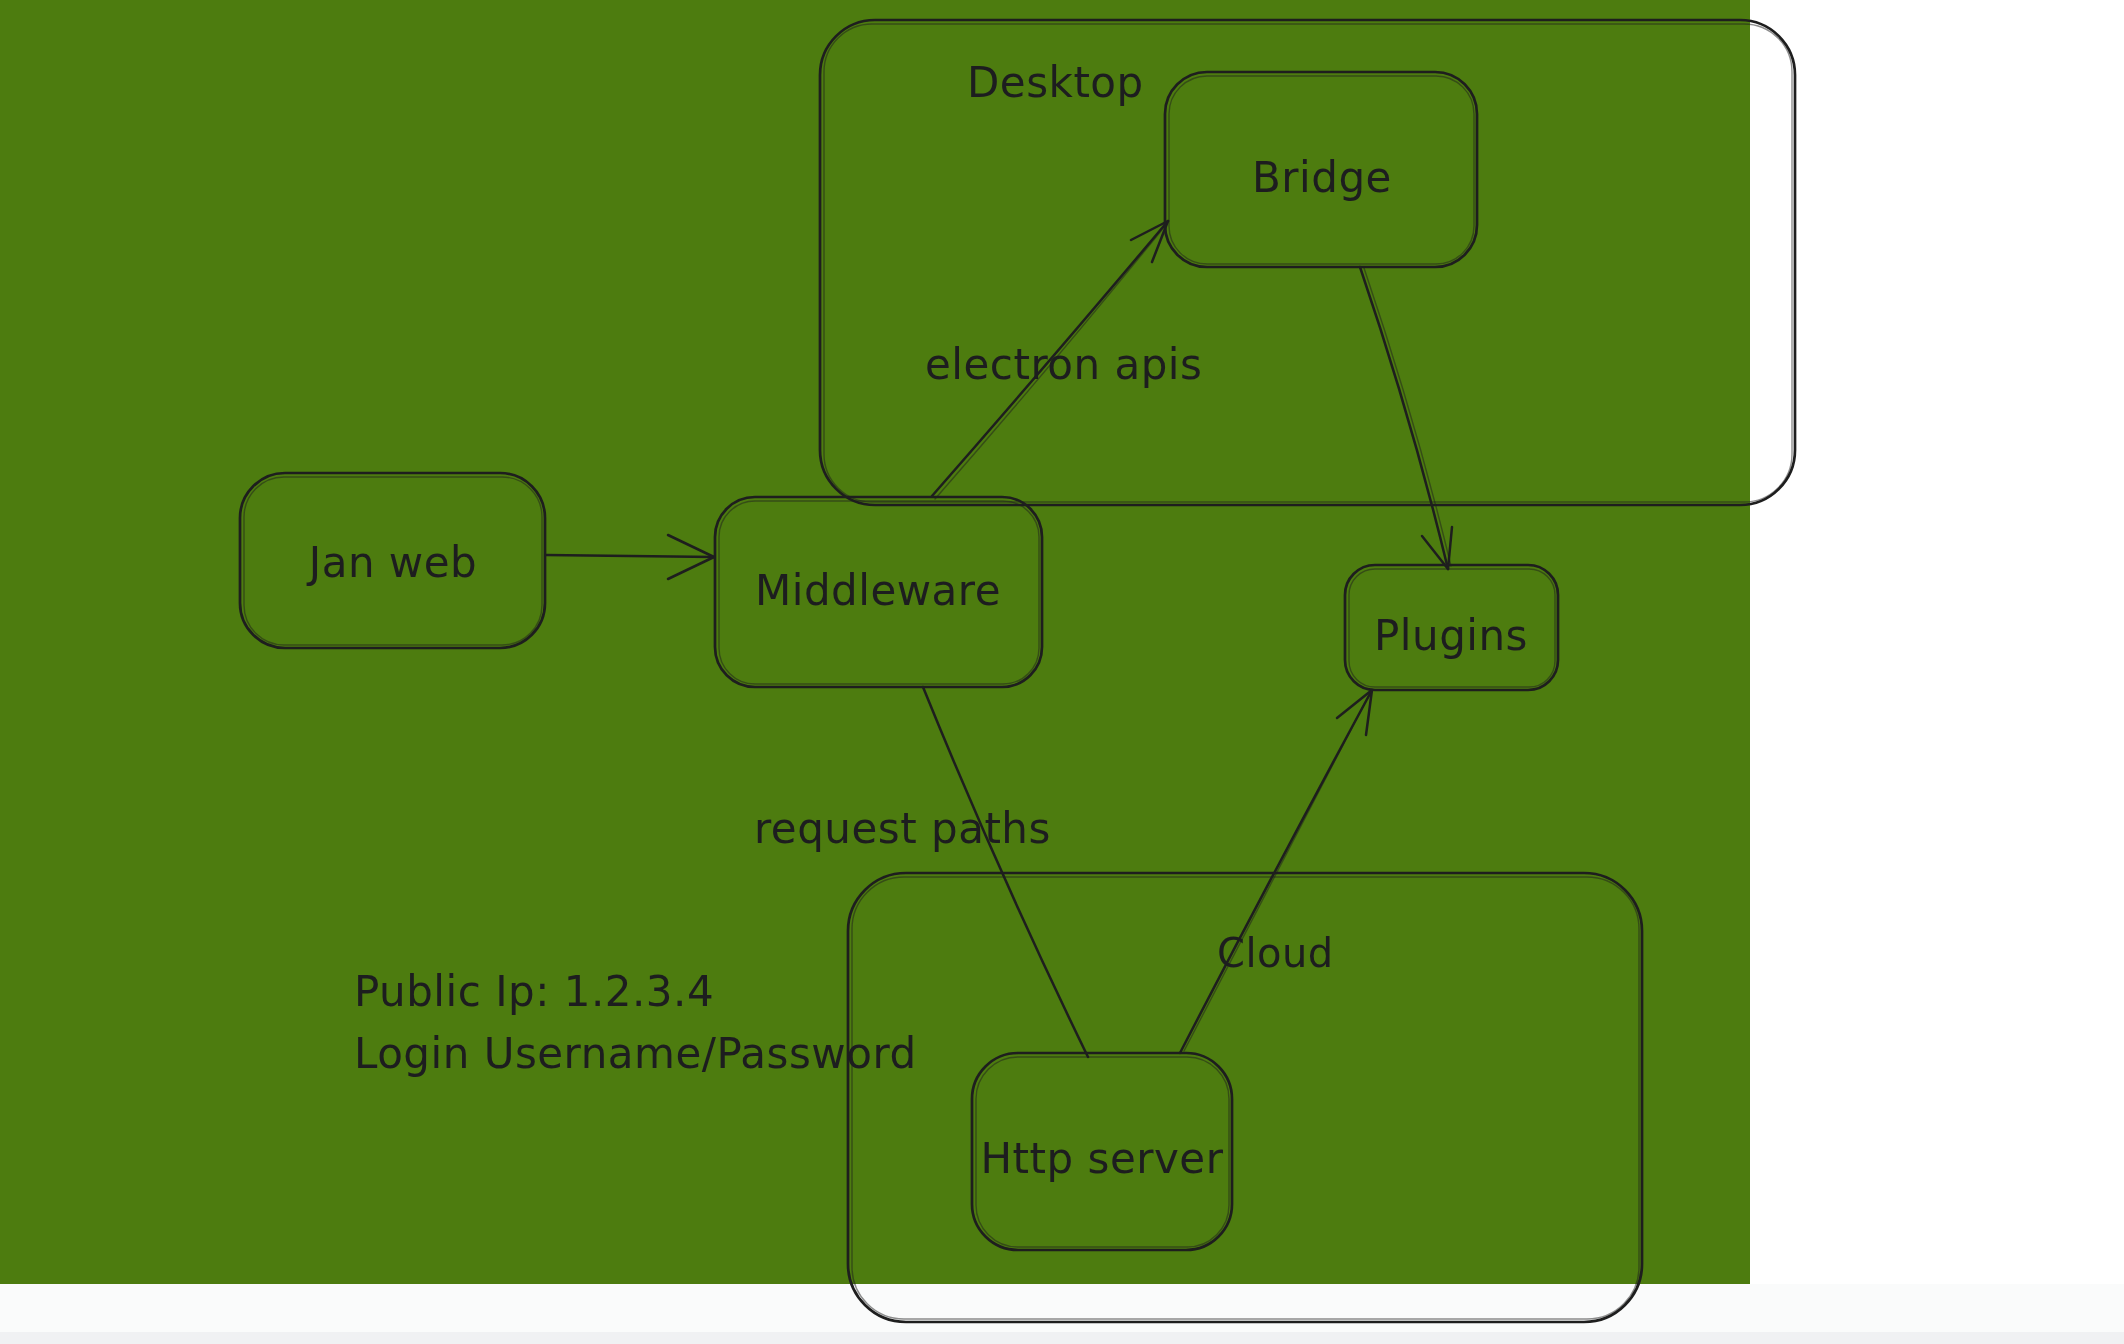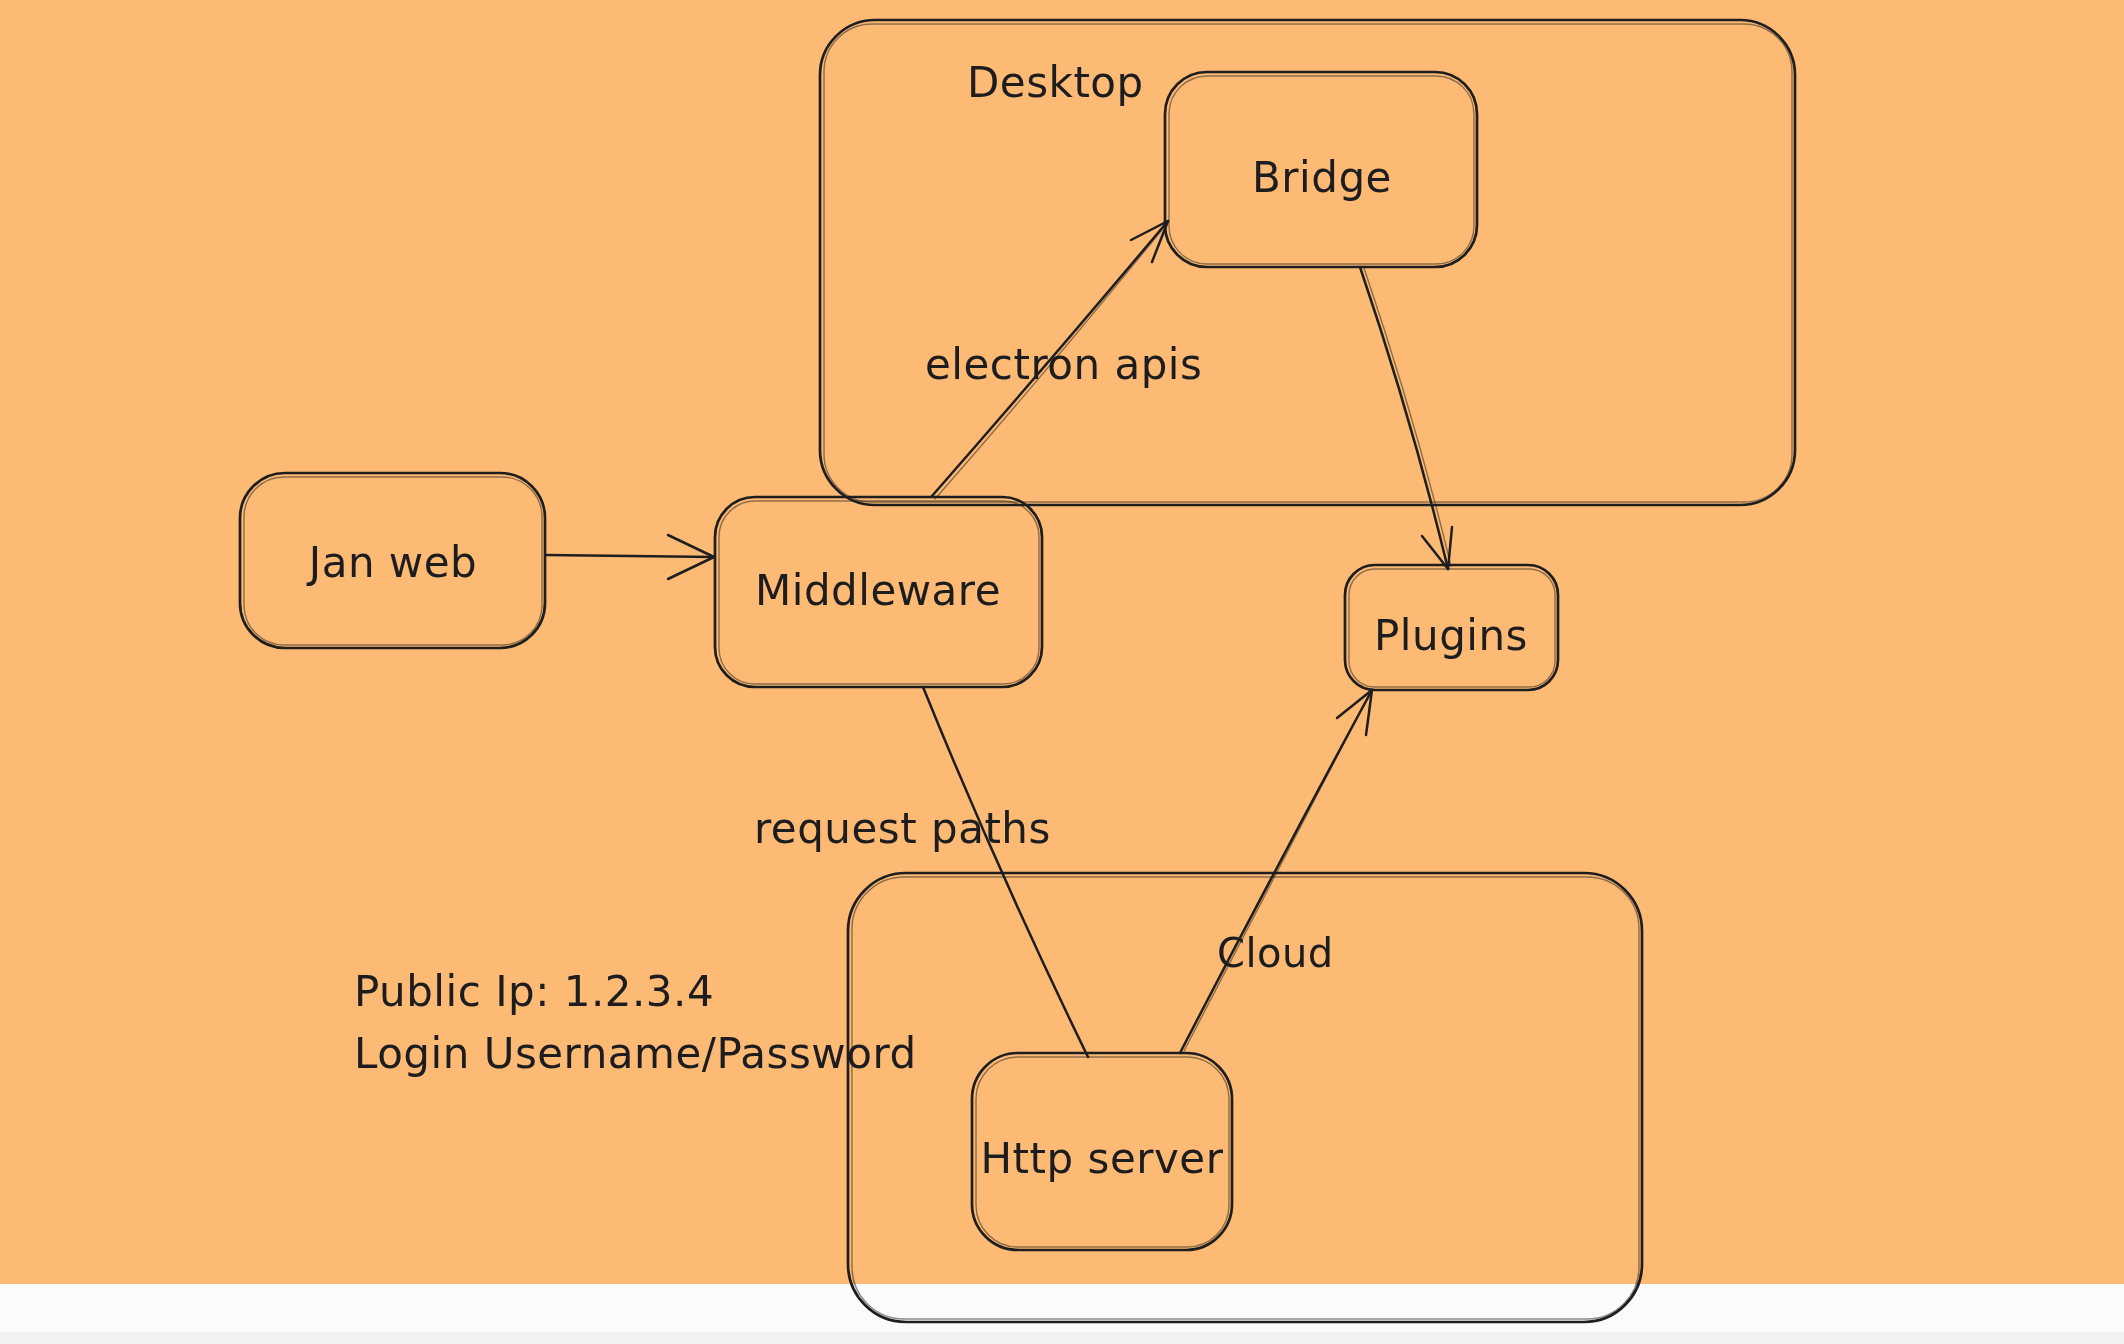--- a/index.html
+++ b/index.html
@@ -6,23 +6,23 @@
     margin: 0;
     padding: 0;
     background: #ffffff;
     width: 2124px;
     height: 1344px;
     overflow: hidden;
     font-family: "DejaVu Sans", sans-serif;
   }
   .canvas-wrap {
     position: relative;
-    width: 2124px;
+    width: 1750px;
     height: 1344px;
-    background: #fdba74;
+    background: #4d7c0f;
   }
   svg { display: block; }
   .shape {
     fill: none;
     stroke: #1e1e1e;
     stroke-width: 2.7;
     stroke-linecap: round;
     stroke-linejoin: round;
   }
   .shape2 {

